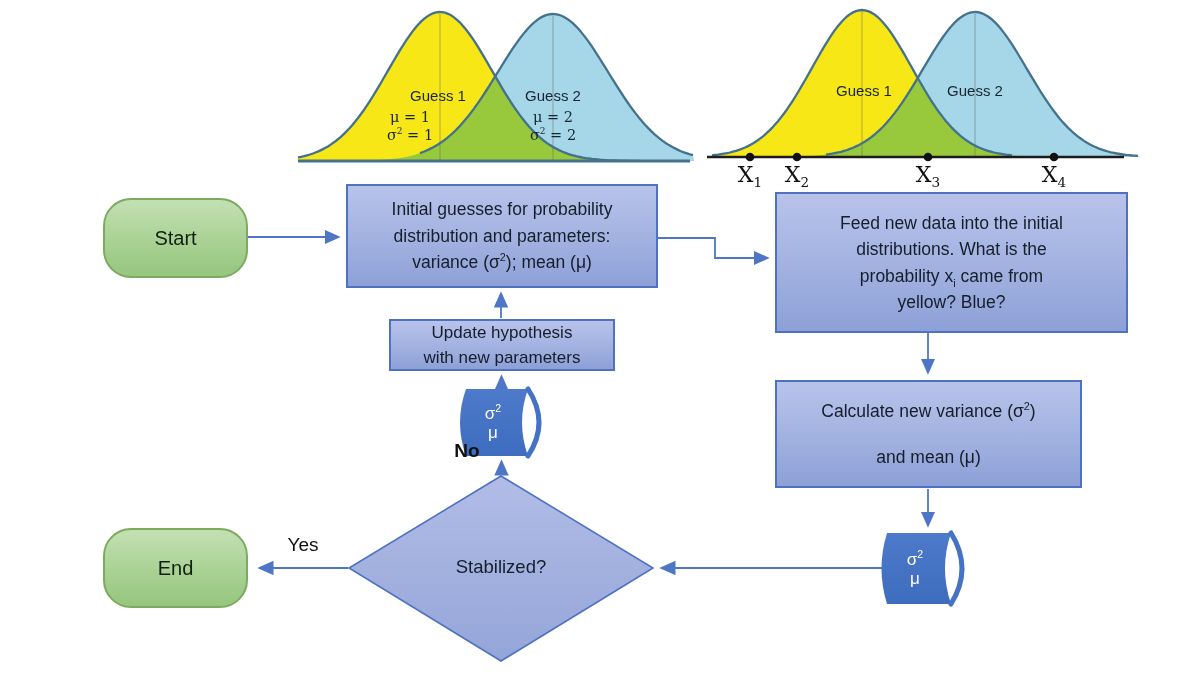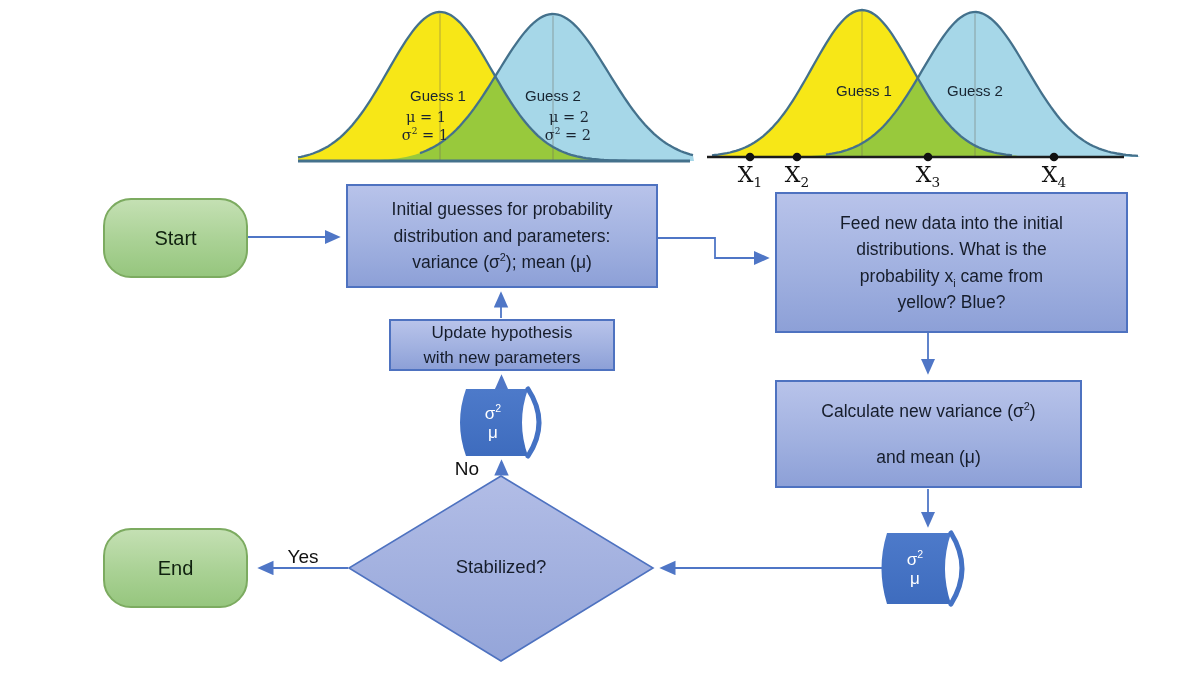--- a/index.html
+++ b/index.html
@@ -15,21 +15,21 @@
   .terminal{position:absolute;z-index:1;box-sizing:border-box;
        background:linear-gradient(180deg,#c4e0b3 0%,#a9d194 55%,#96c67e 100%);
        border:2px solid #7cab60;border-radius:28px;color:#10210f;
        display:flex;justify-content:center;align-items:center;font-size:20px;}
   .flowlabel{position:absolute;z-index:2;color:#111;font-size:19px;text-align:center;}
   .decision-label{position:absolute;z-index:2;color:#161d2b;font-size:18.5px;text-align:center;}
   .storage-label{position:absolute;z-index:2;color:#fff;font-size:17px;line-height:19px;
        display:flex;flex-direction:column;justify-content:center;align-items:center;text-align:center;}
   .guess-label{position:absolute;z-index:2;color:#182531;font-size:15px;text-align:center;}
   .formula{position:absolute;z-index:2;color:#1a2430;font-size:14.5px;line-height:18px;
-       font-family:"DejaVu Serif",serif;text-align:right;}
+       font-family:"DejaVu Serif",serif;text-align:center;}
   .xlabel{position:absolute;z-index:2;color:#111;font-size:22px;font-family:"DejaVu Serif",serif;
        text-align:center;}
   sup{font-size:0.62em;vertical-align:super;line-height:0;}
   sub{font-size:0.62em;vertical-align:sub;line-height:0;}
 </style>
 </head>
 <body>
 
 <div id="stage">
 
@@ -124,23 +124,23 @@
       <div class="tline">and mean (μ)</div>
     </div>
 
   <div class="box" style="left:389px;top:319px;width:226px;height:52px;font-size:17px;line-height:25px;">
       <div class="tline">Update hypothesis</div>
       <div class="tline">with new parameters</div>
     </div>
 
   <div class="decision-label" style="left:401px;top:556px;width:200px;">Stabilized?</div>
 
-  <div class="flowlabel" style="left:273px;top:546px;width:60px;">Yes</div>
+  <div class="flowlabel" style="left:273px;top:534px;width:60px;">Yes</div>
 
-  <div class="flowlabel" style="left:437px;top:458px;width:60px;">No</div>
+  <div class="flowlabel" style="left:437px;top:440px;width:60px;font-weight:bold;">No</div>
 
   <div class="storage-label" style="left:462px;top:390px;width:62px;height:66px;">
       <div class="tline">σ<sup>2</sup></div>
       <div class="tline">μ</div>
     </div>
 
   <div class="storage-label" style="left:883px;top:534px;width:64px;height:70px;">
       <div class="tline">σ<sup>2</sup></div>
       <div class="tline">μ</div>
     </div>

